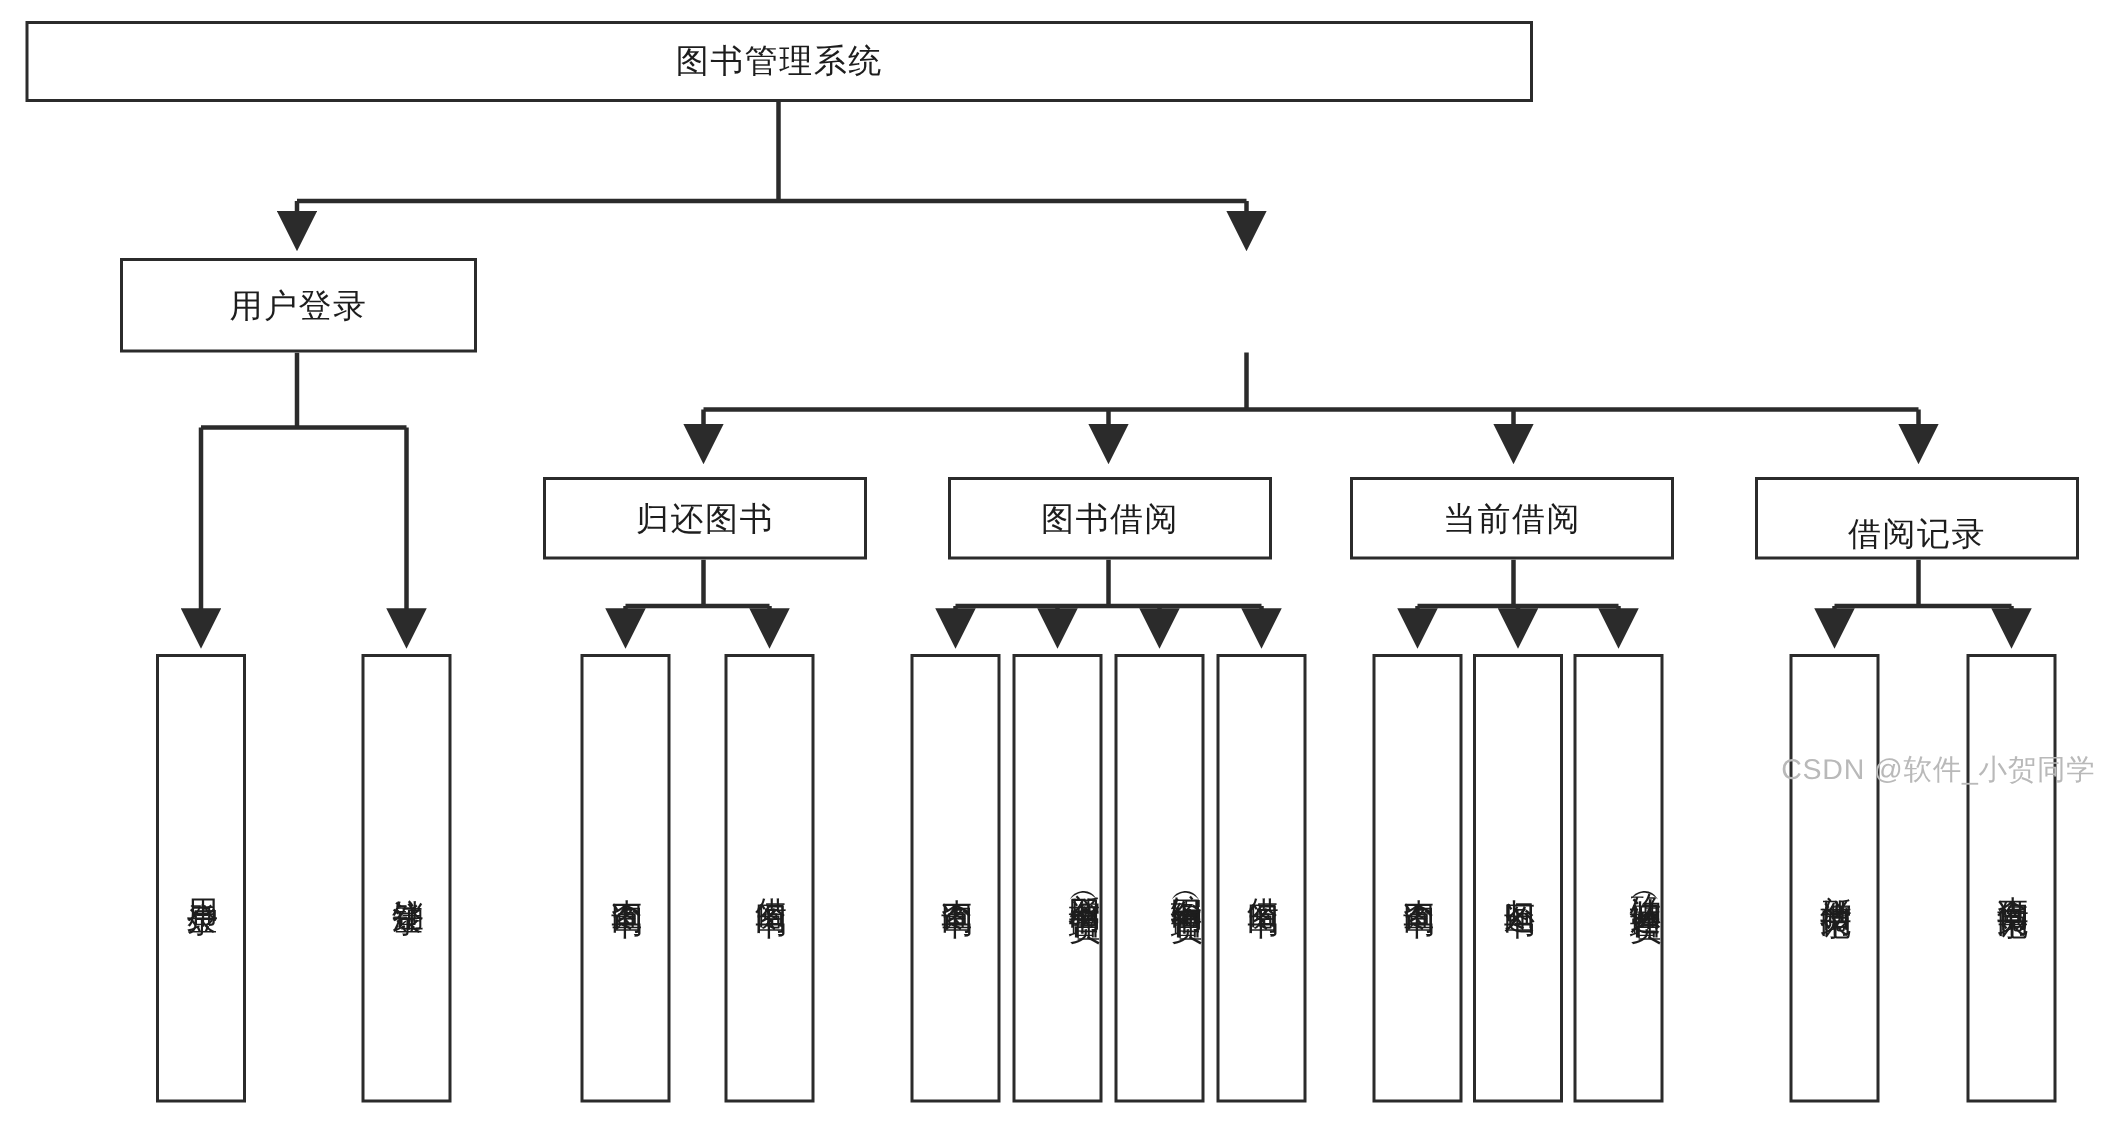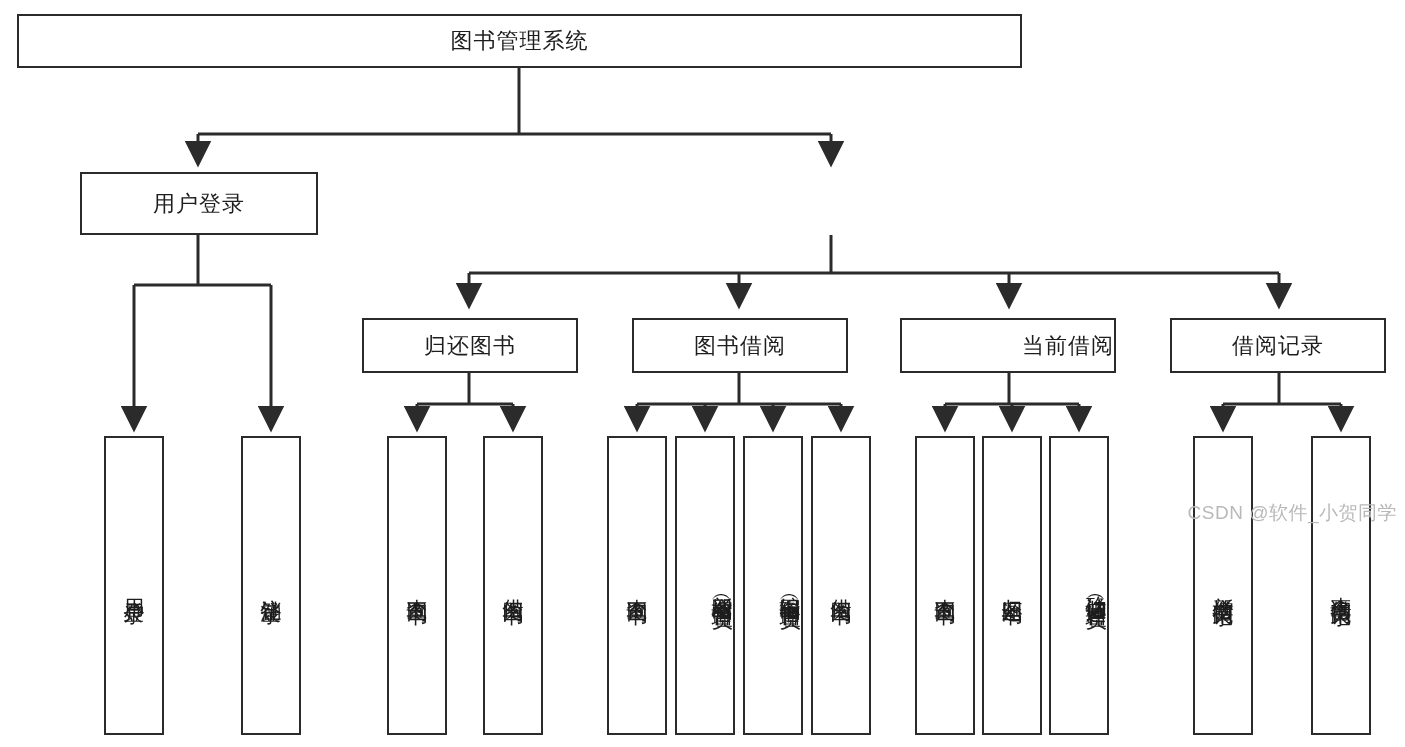--- a/index.html
+++ b/index.html
@@ -137,24 +137,24 @@
   <div class="node horiz" style="left:80px; top:172px; width:238px; height:63px;">
     <span class="label">用户登录</span>
   </div>
 
   <div class="node horiz" style="left:362px; top:318px; width:216px; height:55px;">
     <span class="label">归还图书</span>
   </div>
   <div class="node horiz" style="left:632px; top:318px; width:216px; height:55px;">
     <span class="label">图书借阅</span>
   </div>
-  <div class="node horiz" style="left:900px; top:318px; width:216px; height:55px;justify-content:flex-end;">
+  <div class="node horiz" style="left:900px; top:318px; width:216px; height:55px;">
     <span class="label">当前借阅</span>
   </div>
-  <div class="node horiz" style="left:1170px; top:318px; width:216px; height:55px;">
+  <div class="node horiz" style="left:1170px; top:318px; width:216px; height:55px;align-items:flex-end;">
     <span class="label">借阅记录</span>
   </div>
 
   <div class="node vert mid-aligned" style="left:104px; top:436px; width:60px; height:299px;">
     <span class="label">用户登录</span>
   </div>
   <div class="node vert mid-aligned" style="left:241px; top:436px; width:60px; height:299px;">
     <span class="label">注销登录</span>
   </div>
 

